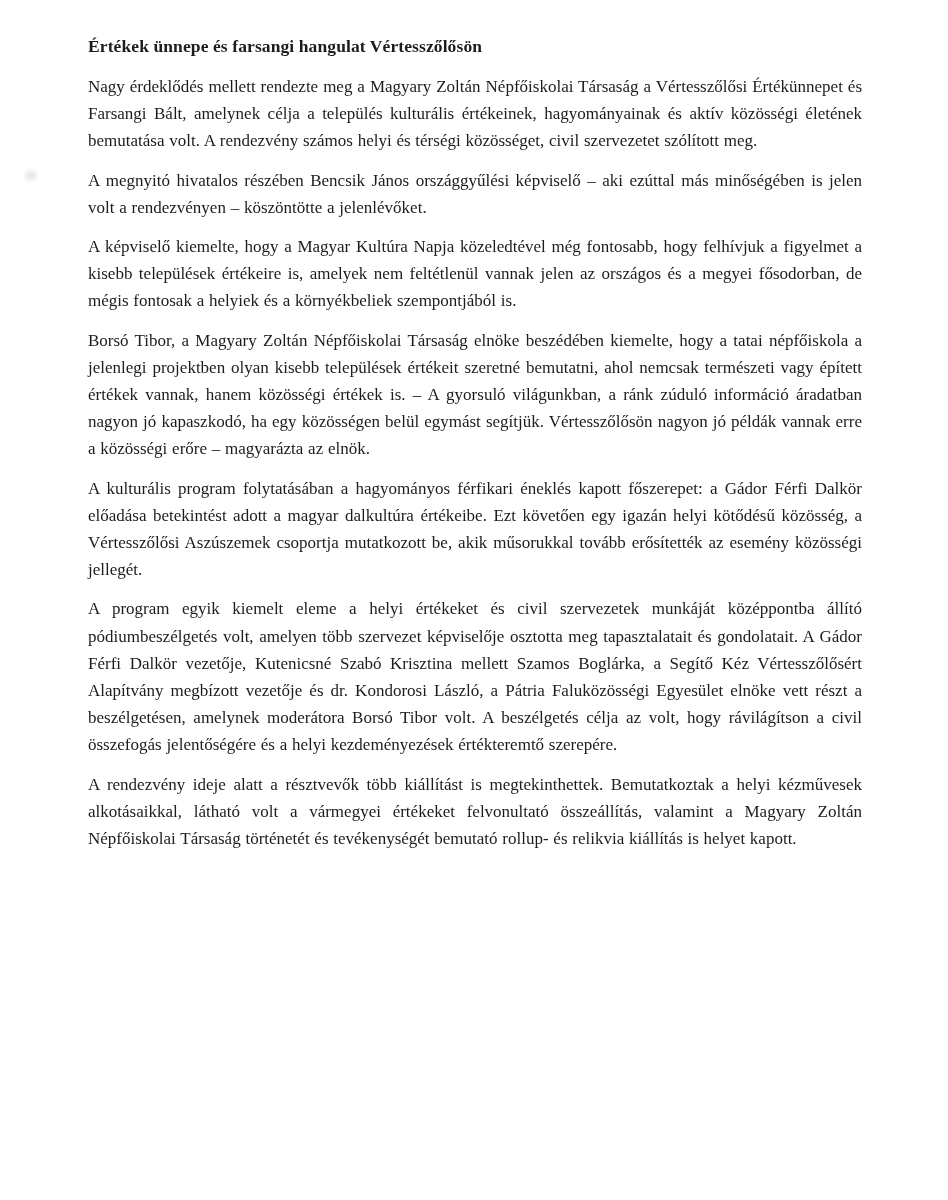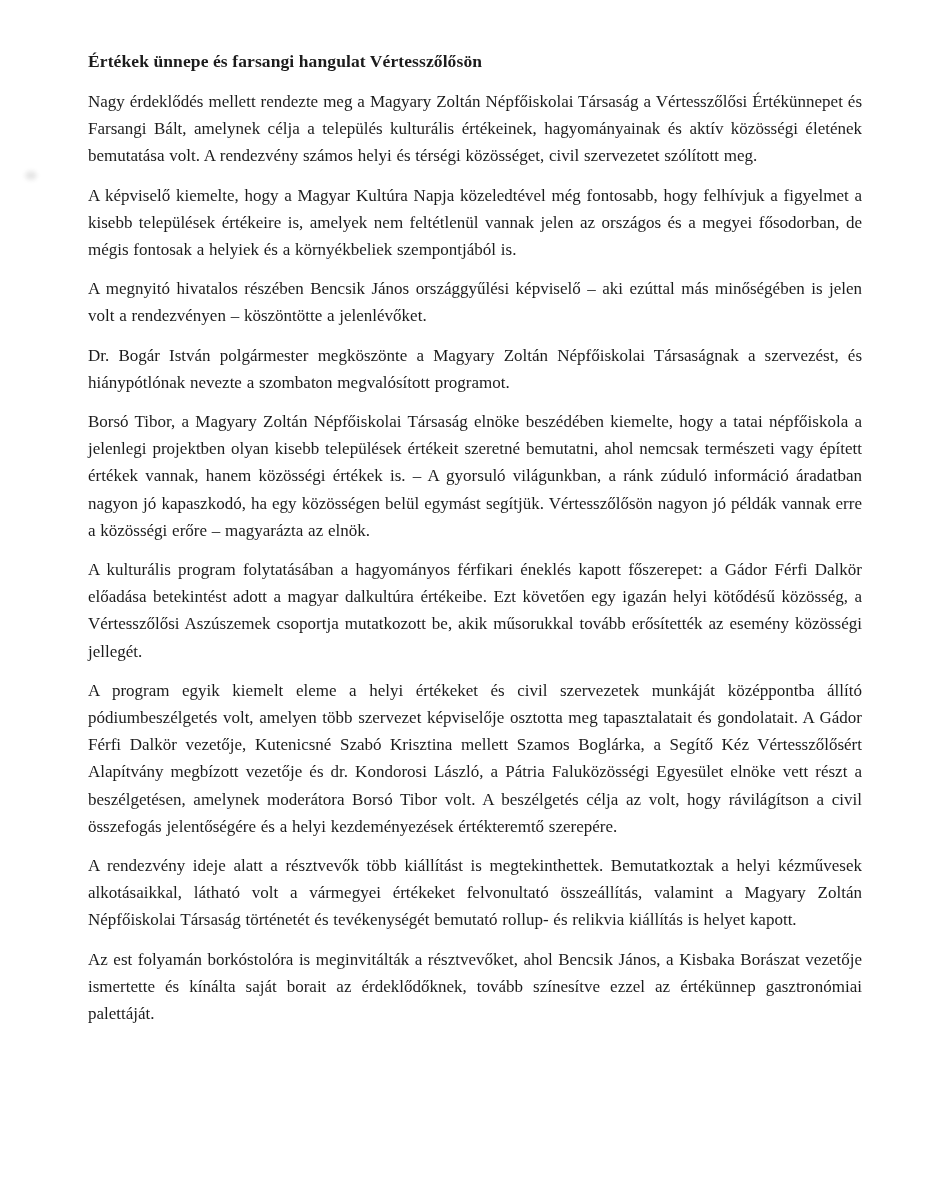--- a/index.html
+++ b/index.html
@@ -20,21 +20,21 @@
   .content {
     position: absolute;
     top: 33px;
     left: 88px;
     width: 774px;
   }
   .doc-title {
     font-size: 17.5px;
     font-weight: bold;
     line-height: 27px;
-    margin: 15px 0 13px 0;
+    margin: 0 0 13px 0;
     text-align: left;
     letter-spacing: 0.1px;
   }
   .doc-paragraph {
     font-size: 17px;
     line-height: 27.2px;
     text-align: justify;
     margin: 12px 0 6px 0;
     word-spacing: 0.5px;
   }
@@ -51,22 +51,20 @@
   }
 </style>
 </head>
 <body>
 
 <div class="page">
   <div class="smudge"></div>
   <div class="content">
     <h1 class="doc-title">Értékek ünnepe és farsangi hangulat Vértesszőlősön</h1>
     <p class="doc-paragraph">Nagy érdeklődés mellett rendezte meg a Magyary Zoltán Népfőiskolai Társaság a Vértesszőlősi Értékünnepet és Farsangi Bált, amelynek célja a település kulturális értékeinek, hagyományainak és aktív közösségi életének bemutatása volt. A rendezvény számos helyi és térségi közösséget, civil szervezetet szólított meg.</p>
+    <p class="doc-paragraph">A megnyitó hivatalos részében Bencsik János országgyűlési képviselő – aki ezúttal más minőségében is jelen volt a rendezvényen – köszöntötte a jelenlévőket.</p>
     <p class="doc-paragraph">A képviselő kiemelte, hogy a Magyar Kultúra Napja közeledtével még fontosabb, hogy felhívjuk a figyelmet a kisebb települések értékeire is, amelyek nem feltétlenül vannak jelen az országos és a megyei fősodorban, de mégis fontosak a helyiek és a környékbeliek szempontjából is.</p>
-    <p class="doc-paragraph">A megnyitó hivatalos részében Bencsik János országgyűlési képviselő – aki ezúttal más minőségében is jelen volt a rendezvényen – köszöntötte a jelenlévőket.</p>
-    <p class="doc-paragraph">Dr. Bogár István polgármester megköszönte a Magyary Zoltán Népfőiskolai Társaságnak a szervezést, és hiánypótlónak nevezte a szombaton megvalósított programot.</p>
     <p class="doc-paragraph">Borsó Tibor, a Magyary Zoltán Népfőiskolai Társaság elnöke beszédében kiemelte, hogy a tatai népfőiskola a jelenlegi projektben olyan kisebb települések értékeit szeretné bemutatni, ahol nemcsak természeti vagy épített értékek vannak, hanem közösségi értékek is. – A gyorsuló világunkban, a ránk zúduló információ áradatban nagyon jó kapaszkodó, ha egy közösségen belül egymást segítjük. Vértesszőlősön nagyon jó példák vannak erre a közösségi erőre – magyarázta az elnök.</p>
     <p class="doc-paragraph">A kulturális program folytatásában a hagyományos férfikari éneklés kapott főszerepet: a Gádor Férfi Dalkör előadása betekintést adott a magyar dalkultúra értékeibe. Ezt követően egy igazán helyi kötődésű közösség, a Vértesszőlősi Aszúszemek csoportja mutatkozott be, akik műsorukkal tovább erősítették az esemény közösségi jellegét.</p>
     <p class="doc-paragraph">A program egyik kiemelt eleme a helyi értékeket és civil szervezetek munkáját középpontba állító pódiumbeszélgetés volt, amelyen több szervezet képviselője osztotta meg tapasztalatait és gondolatait. A Gádor Férfi Dalkör vezetője, Kutenicsné Szabó Krisztina mellett Szamos Boglárka, a Segítő Kéz Vértesszőlősért Alapítvány megbízott vezetője és dr. Kondorosi László, a Pátria Faluközösségi Egyesület elnöke vett részt a beszélgetésen, amelynek moderátora Borsó Tibor volt. A beszélgetés célja az volt, hogy rávilágítson a civil összefogás jelentőségére és a helyi kezdeményezések értékteremtő szerepére.</p>
     <p class="doc-paragraph">A rendezvény ideje alatt a résztvevők több kiállítást is megtekinthettek. Bemutatkoztak a helyi kézművesek alkotásaikkal, látható volt a vármegyei értékeket felvonultató összeállítás, valamint a Magyary Zoltán Népfőiskolai Társaság történetét és tevékenységét bemutató rollup- és relikvia kiállítás is helyet kapott.</p>
-    <p class="doc-paragraph">Az est folyamán borkóstolóra is meginvitálták a résztvevőket, ahol Bencsik János, a Kisbaka Borászat vezetője ismertette és kínálta saját borait az érdeklődőknek, tovább színesítve ezzel az értékünnep gasztronómiai palettáját.</p>
   </div>
 </div>
 
 </body></html>

